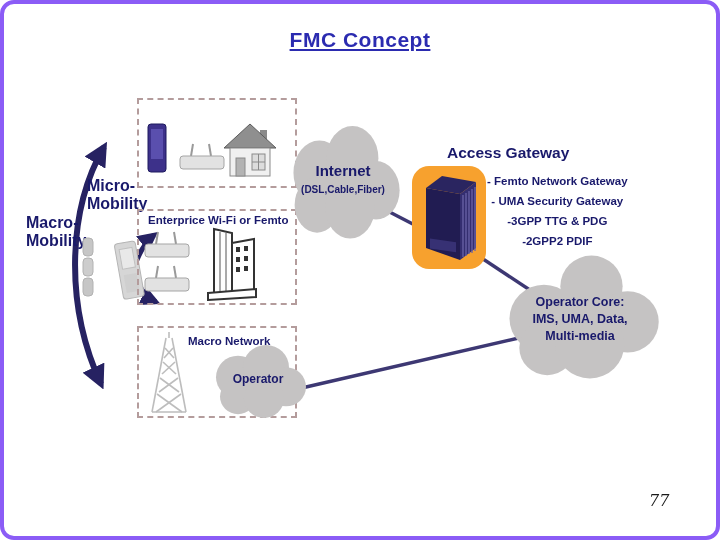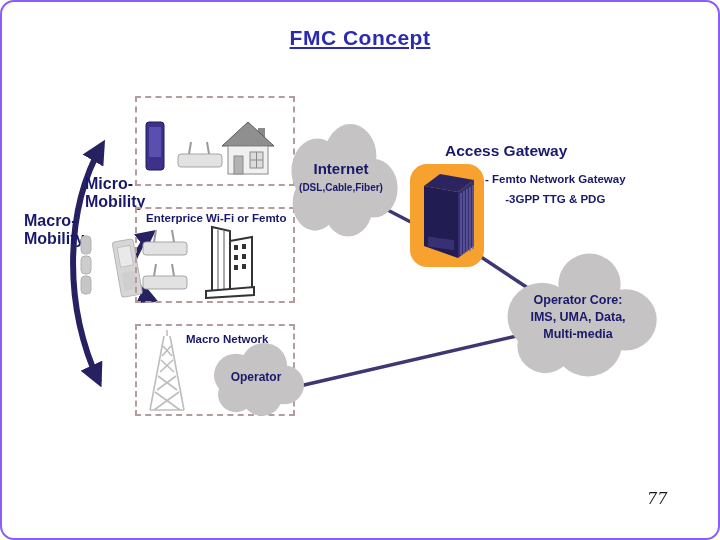--- a/index.html
+++ b/index.html
@@ -1,19 +1,19 @@
 <!DOCTYPE html>
 <html><head>
 <meta charset="utf-8">
 <style>
   html,body{margin:0;padding:0;background:#fff;}
   .slide{
     position:relative;width:720px;height:540px;background:#ffffff;
     font-family:"Liberation Sans",sans-serif;overflow:hidden;
-    border:2px solid #8b5cf6;border-radius:14px;box-sizing:border-box;
+    border:4px solid #8b5cf6;border-radius:14px;box-sizing:border-box;
   }
   .abs{position:absolute;}
   .slide-title{
     left:0;right:0;top:24px;text-align:center;
     font-size:21px;font-weight:bold;color:#2b2bb0;
     text-decoration:underline;letter-spacing:.5px;
   }
   .navy-label{color:#19196b;font-weight:bold;}
   .two-line{white-space:pre-line;line-height:18px;font-size:16px;}
   .dashed-box{
@@ -177,21 +177,23 @@
         <line x1="54" y1="27" x2="54" y2="90"></line>
         <line x1="57" y1="25" x2="57" y2="88"></line>
         <line x1="60" y1="23" x2="60" y2="87"></line>
         <line x1="63" y1="21" x2="63" y2="85"></line>
       </g>
       <rect x="18" y="70" width="26" height="10" fill="#3a3478" transform="skewY(8)" opacity="0.9"></rect>
     </svg>
   </div>
   <div class="abs bullets" style="left:483px;top:167px;">
     <div>- Femto Network Gateway</div>
+    <div>- UMA Security Gateway</div>
     <div>-3GPP TTG &amp; PDG</div>
+    <div>-2GPP2 PDIF</div>
   </div>
 
   <div class="cloud" style="left:494px;top:250px;width:164px;height:126px;">
     <svg viewBox="0 0 100 78" preserveAspectRatio="none">
       <g fill="#c5c3c3">
         <circle cx="28" cy="40" r="21"></circle>
         <circle cx="57" cy="20" r="19"></circle>
         <circle cx="79" cy="42" r="19"></circle>
         <circle cx="30" cy="58" r="17"></circle>
         <circle cx="56" cy="56" r="21"></circle>

